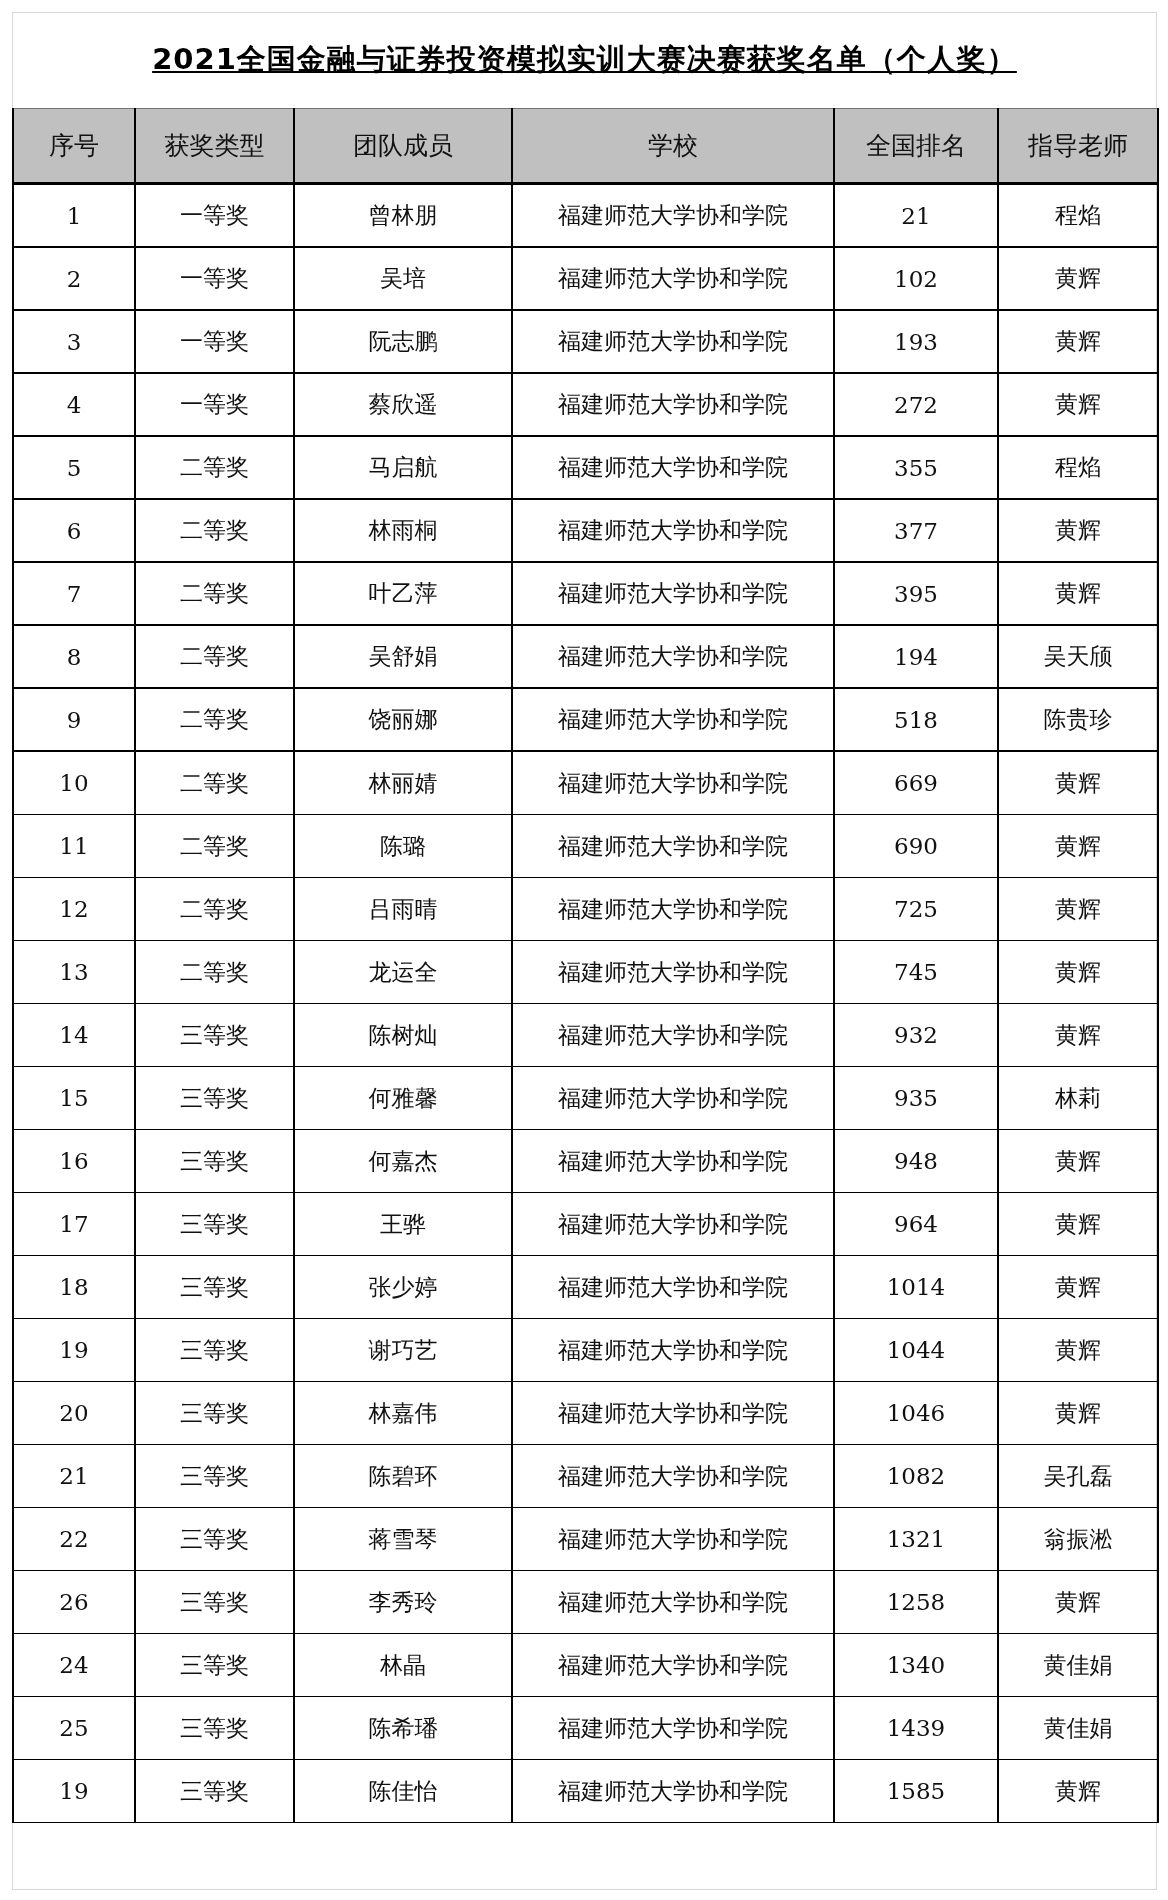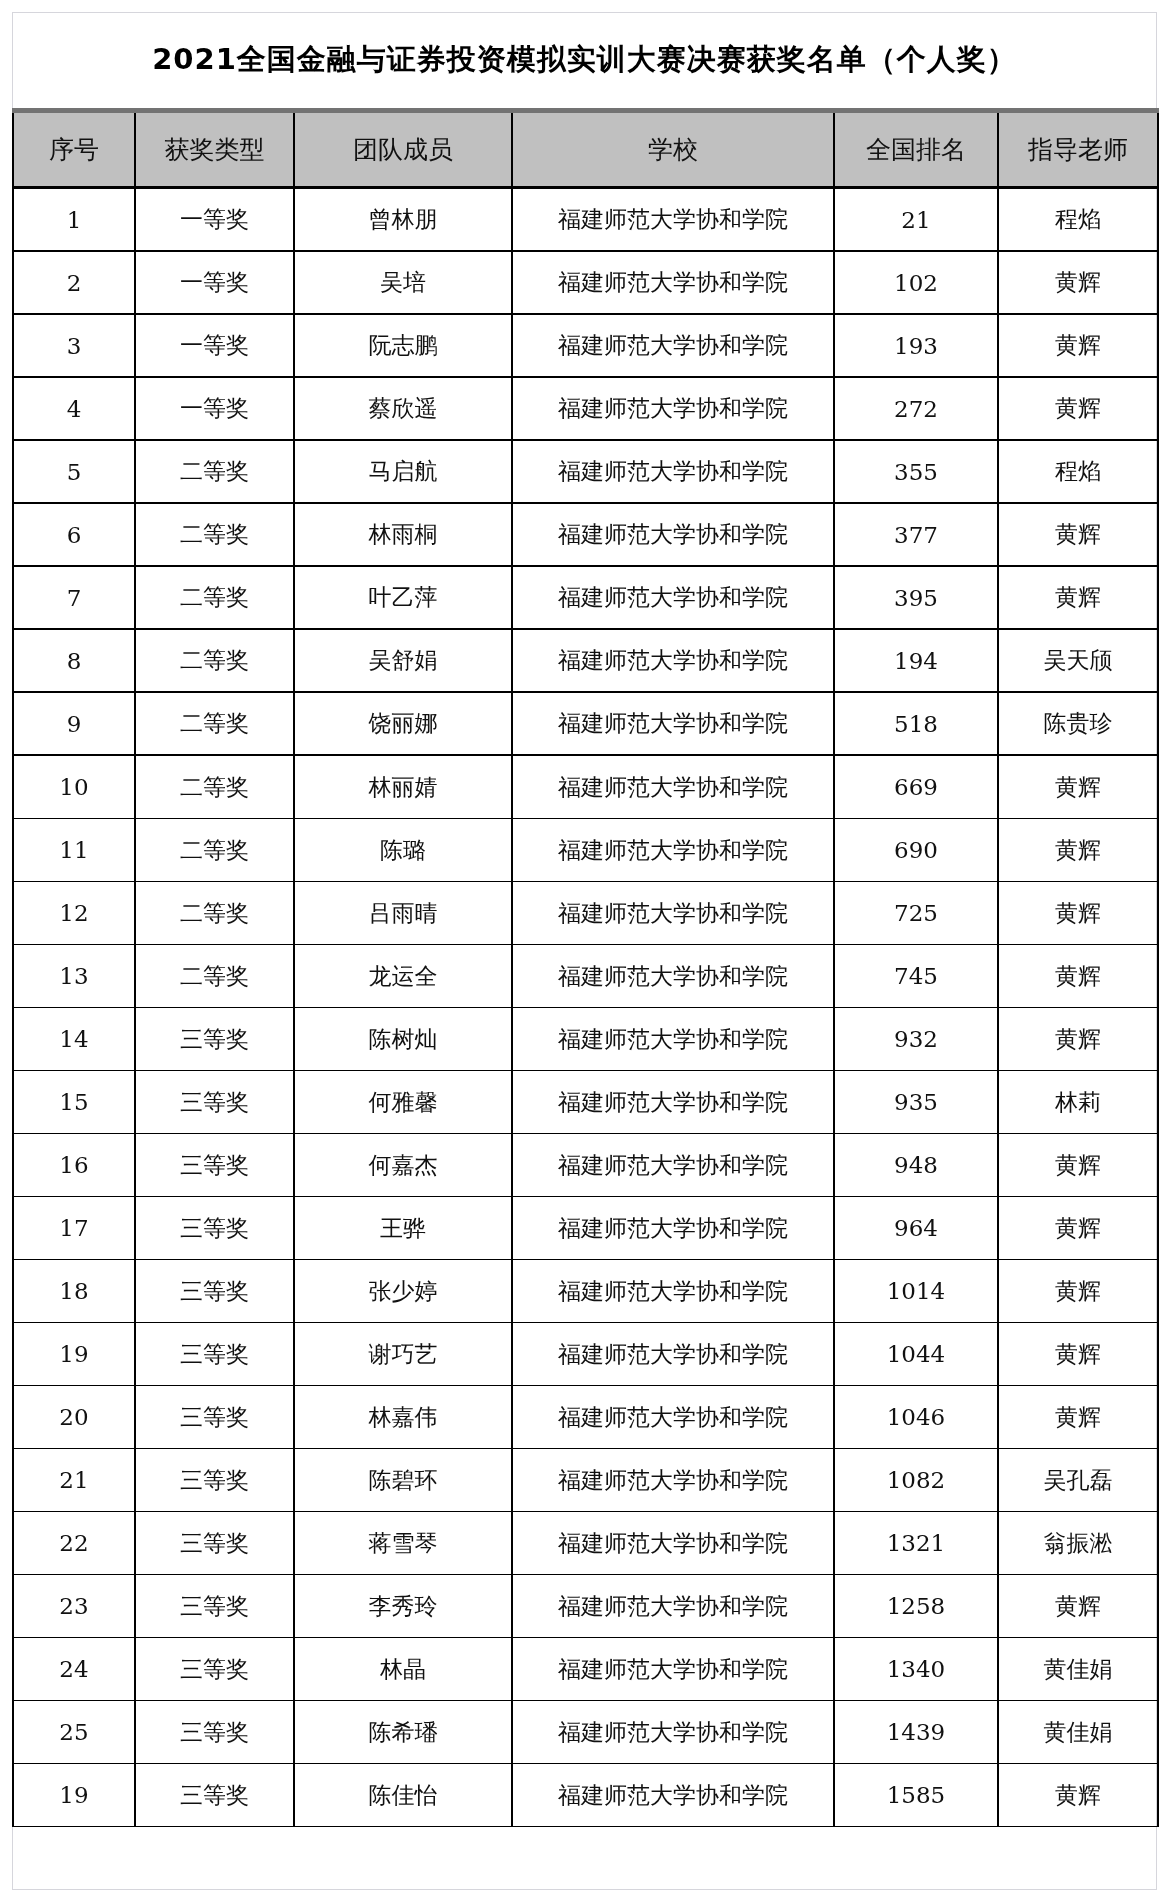--- a/index.html
+++ b/index.html
@@ -7,20 +7,21 @@
   .frame {
     position: absolute; left: 12px; top: 12px; width: 1145px; height: 1878px;
     border: 1px solid #d6d6dc; box-sizing: border-box; background: #fff;
   }
   .title {
     position: absolute; left: 12px; top: 12px; width: 1145px; height: 96px;
     display: flex; align-items: center; justify-content: center;
     font-family: "DejaVu Sans", "Liberation Sans", sans-serif;
     font-weight: bold; font-size: 29px; color: #000; letter-spacing: 1px;
     white-space: nowrap;
+    text-decoration: underline;
   }
   table.awards {
     position: absolute; left: 12px; top: 108px;
     width: 1145px; border-collapse: collapse; table-layout: fixed;
     font-family: "DejaVu Serif", "Liberation Serif", serif;
     color: #111;
   }
   table.awards col.c1 { width: 122px; }
   table.awards col.c2 { width: 159px; }
   table.awards col.c3 { width: 218px; }
@@ -28,21 +29,21 @@
   table.awards col.c5 { width: 164px; }
   table.awards col.c6 { width: 160px; }
   table.awards th, table.awards td {
     border-left: 2px solid #000; border-right: 2px solid #000;
     border-top: 2px solid #000; border-bottom: 2px solid #000;
     text-align: center; vertical-align: middle; padding: 0;
     white-space: nowrap; overflow: hidden;
   }
   table.awards th {
     height: 73px; background: #c0c0c0; font-weight: normal;
-    font-size: 25px; color: #111; border-top: 5px solid #737373; border-bottom: 3px solid #000;
+    font-size: 25px; color: #111; border-top: 1px solid #737373; border-bottom: 3px solid #000;
   }
   table.awards td { height: 61px; font-size: 23px; }
   table.awards tr.lower td { border-top-width: 1px; border-bottom-width: 1px; height: 62px; }
   table.awards tr.last td { border-bottom: 2px solid #000; }
 </style>
 </head>
 <body>
 
 <div class="frame"></div>
 <div class="title">2021全国金融与证券投资模拟实训大赛决赛获奖名单（个人奖）</div>
@@ -237,21 +238,21 @@
       </tr>
       <tr class="lower">
         <td>22</td>
         <td>三等奖</td>
         <td>蒋雪琴</td>
         <td>福建师范大学协和学院</td>
         <td>1321</td>
         <td>翁振淞</td>
       </tr>
       <tr class="lower">
-        <td>23</td>
+        <td>26</td>
         <td>三等奖</td>
         <td>李秀玲</td>
         <td>福建师范大学协和学院</td>
         <td>1258</td>
         <td>黄辉</td>
       </tr>
       <tr class="lower">
         <td>24</td>
         <td>三等奖</td>
         <td>林晶</td>

